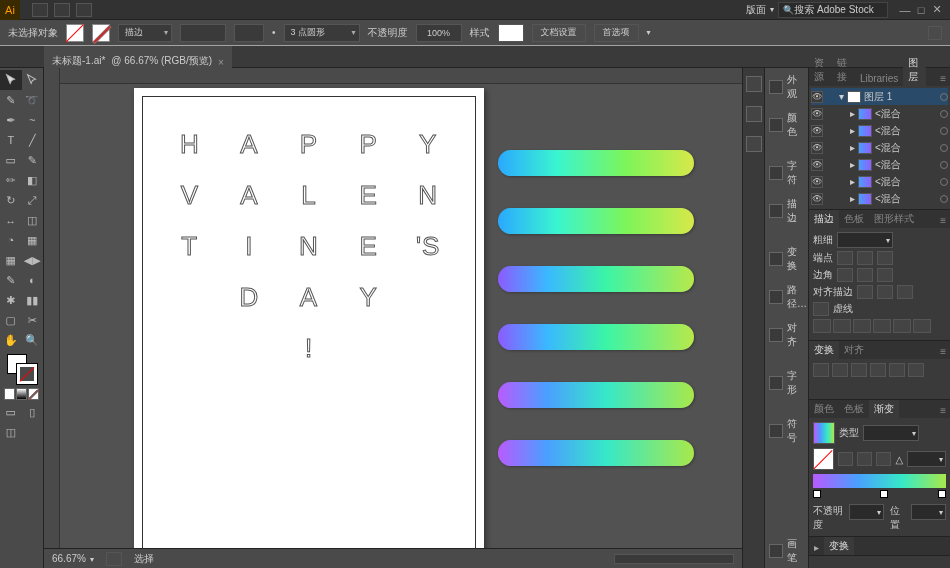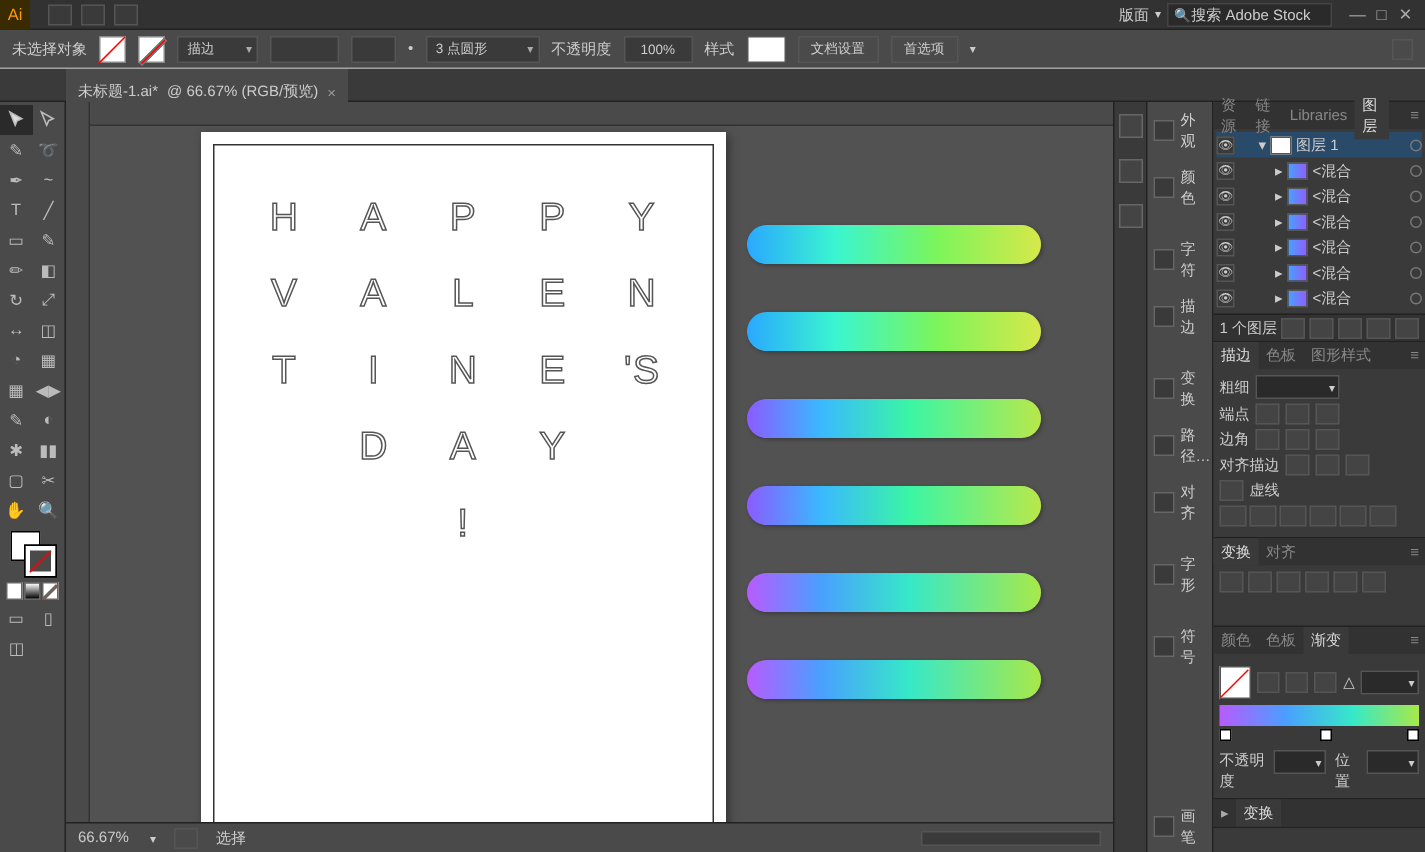--- a/index.html
+++ b/index.html
@@ -45,29 +45,29 @@
 .ruler-h{position:absolute;top:0;left:16px;right:0;height:16px;background:#4a4a4a;border-bottom:1px solid #333}
 .ruler-v{position:absolute;top:0;left:0;bottom:0;width:16px;background:#4a4a4a;border-right:1px solid #333}
 .ruler-corner{position:absolute;top:0;left:0;width:16px;height:16px;background:#4a4a4a;border-right:1px solid #333;border-bottom:1px solid #333}
 .artboard{position:absolute;top:20px;left:90px;width:350px;height:470px;background:#fff;box-shadow:2px 2px 6px rgba(0,0,0,.4)}
 .ab-border{position:absolute;top:8px;left:8px;right:8px;bottom:8px;border:1px solid #333;padding:12px}
 .text-grid{display:grid;grid-template-columns:repeat(5,1fr);gap:20px 6px;padding:20px 8px;text-align:center}
 .text-grid span{font-size:26px;font-family:Arial,sans-serif;color:#fff;-webkit-text-stroke:1px #555;letter-spacing:1px}
 .pills{position:absolute;top:82px;left:454px;display:flex;flex-direction:column;gap:32px}
 .pill{width:196px;height:26px;border-radius:13px;box-shadow:1px 1px 3px rgba(0,0,0,.3)}
 .statusbar{position:absolute;bottom:0;left:0;right:0;height:20px;background:#4a4a4a;border-top:1px solid #222;display:flex;align-items:center;gap:12px;padding:0 8px;font-size:9px}
-.statusbar .seg{display:flex;align-items:flex-end;gap:14px}
+.statusbar .seg{display:flex;align-items:flex-end;gap:4px}
 .panel-dock{width:22px;background:#3a3a3a;display:flex;flex-direction:column;gap:14px;padding-top:8px;align-items:center;border-left:1px solid #222}
 .dock-ic{width:16px;height:16px;border:1px solid #666;background:#444}
 .panel-col{width:44px;background:#4a4a4a;border-left:1px solid #222;display:flex;flex-direction:column;gap:4px;padding-top:2px}
 .pc-item{display:flex;align-items:center;gap:4px;padding:3px 4px;font-size:9px}
 .pc-item .ic{width:14px;height:14px;border:1px solid #666;background:#3a3a3a;flex:none}
 .right-panels{width:142px;background:#3a3a3a;border-left:1px solid #222;display:flex;flex-direction:column}
 .panel{border-bottom:1px solid #222}
-.ptabs{display:flex;height:18px;background:#323232;align-items:center;font-size:9px}
+.ptabs{display:flex;height:18px;background:#323232;align-items:flex-end;font-size:9px}
 .ptab{padding:2px 5px;color:#888}
 .ptab.act{background:#3a3a3a;color:#ddd}
 .ptab.spacer{flex:1}
 .ptab.menu{padding:2px 4px}
 .panel-body{padding:4px;font-size:9px}
 .layer-row{display:flex;align-items:center;gap:3px;height:17px}
 .eye{width:12px;height:12px;border:1px solid #555;background:#3a3a3a;display:flex;align-items:center;justify-content:center;font-size:8px}
 .lock{width:10px}
 .lthumb{width:14px;height:12px;background:#888;border:1px solid #555}
 .lthumb.white{background:#fff}
@@ -407,30 +407,20 @@
         <div class="layer-row">
             <div class="eye">👁</div>
             <div class="lock"></div>
             <span style="width:8px"></span>
             <span>▸</span>
             <div class="lthumb grad"></div>
             <span>&lt;混合</span>
             <div class="circ"></div>
           </div>
       </div>
-      <div style="display:flex;justify-content:space-between;align-items:center;height:18px;padding:0 4px;background:#323232;border-top:1px solid #222">
-        <span>1 个图层</span>
-        <div style="display:flex;gap:3px">
-            <div class="mini-btn"></div>
-            <div class="mini-btn"></div>
-            <div class="mini-btn"></div>
-            <div class="mini-btn"></div>
-            <div class="mini-btn"></div>
-          </div>
-      </div>
     </div>
 
     <div class="panel stroke-panel">
       <div class="ptabs">
         <div class="ptab act">描边</div>
         <div class="ptab">色板</div>
         <div class="ptab">图形样式</div>
         <div class="ptab spacer"></div>
           <div class="ptab menu">≡</div>
       </div>
@@ -491,20 +481,25 @@
 
     <div class="panel">
       <div class="ptabs">
         <div class="ptab">颜色</div>
         <div class="ptab">色板</div>
         <div class="ptab act">渐变</div>
         <div class="ptab spacer"></div>
           <div class="ptab menu">≡</div>
       </div>
       <div class="panel-body">
+        <div class="row" style="display:flex;gap:4px;align-items:center">
+          <div style="background:linear-gradient(90deg,#b85bff,#4a9fff,#36e8c8,#a8e84a);width:22px;height:22px;border:1px solid #555"></div>
+          <span>类型</span>
+          <div class="mini-dd" style="width:56px"></div>
+        </div>
         <div class="row" style="display:flex;gap:4px;align-items:center;margin-top:4px">
           <div style="width:22px;height:22px;border:1px solid #555;background:#fff;position:relative">
               <div style="position:absolute;width:140%;height:1px;background:red;top:50%;left:-20%;transform:rotate(-45deg)"></div>
             </div>
           <div class="mini-btn"></div>
             <div class="mini-btn"></div>
             <div class="mini-btn"></div>
           <span style="margin-left:auto">△</span>
             <div class="mini-dd" style="width:40px"></div>
         </div>

